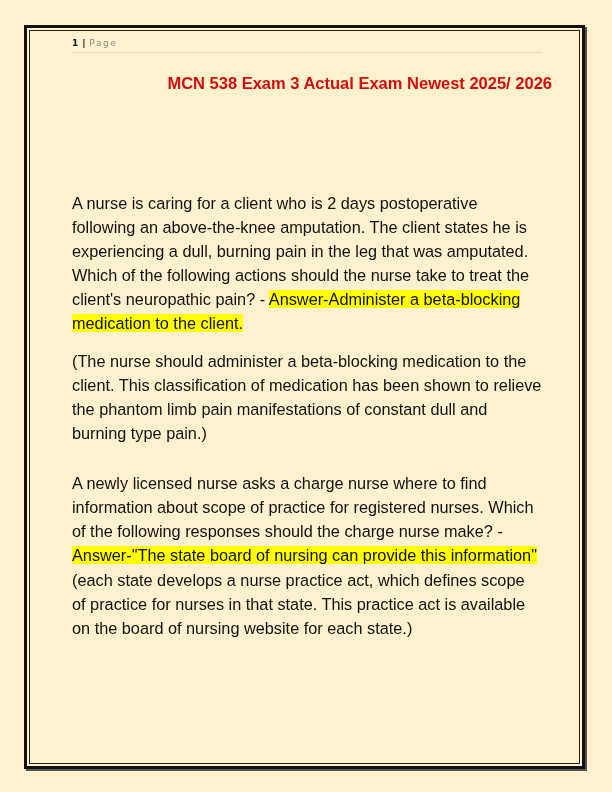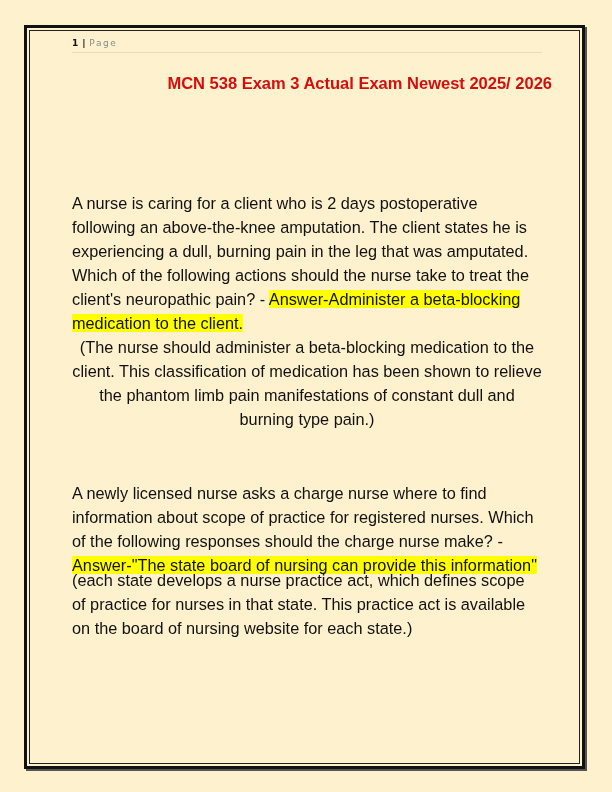--- a/index.html
+++ b/index.html
@@ -75,22 +75,22 @@
       left: 72px;
       width: 470px;
       font-size: 16.3px;
       line-height: 24px;
       color: #111;
     }
     .hl {
       background: #ffff00;
     }
     #q1 { top: 183px; margin-top: 8px; }
-    #r1 { top: 335px; text-align: center; }
-    #q2 { top: 481px; }
+    #r1 { top: 349px; }
+    #q2 { top: 471px; }
     #r2 { top: 568px; }
   </style>
 </head>
 <body>
 
 <div class="page-border-outer"></div>
 <div class="page-border-inner"></div>
 
 <div class="header-line">
   <span class="num">1</span>

